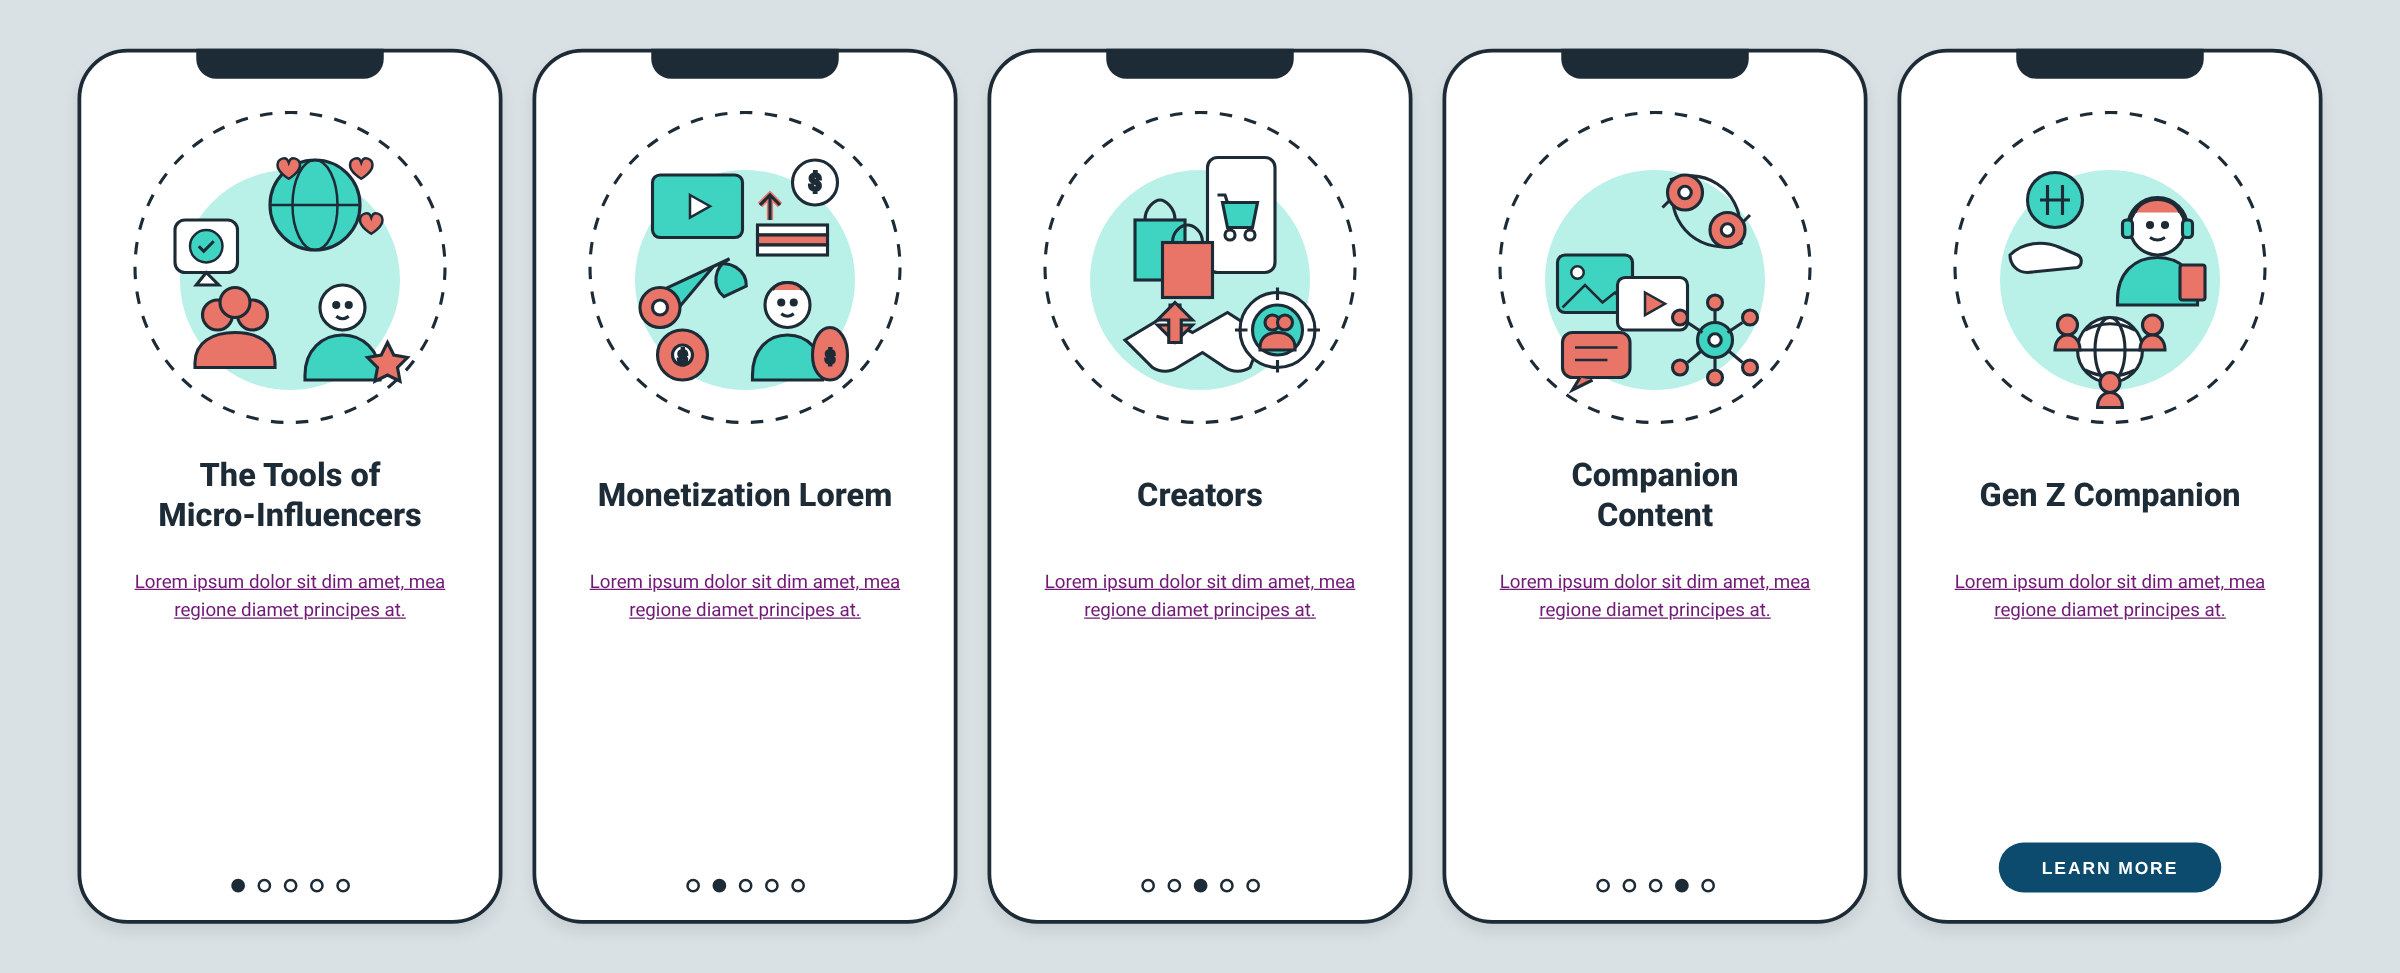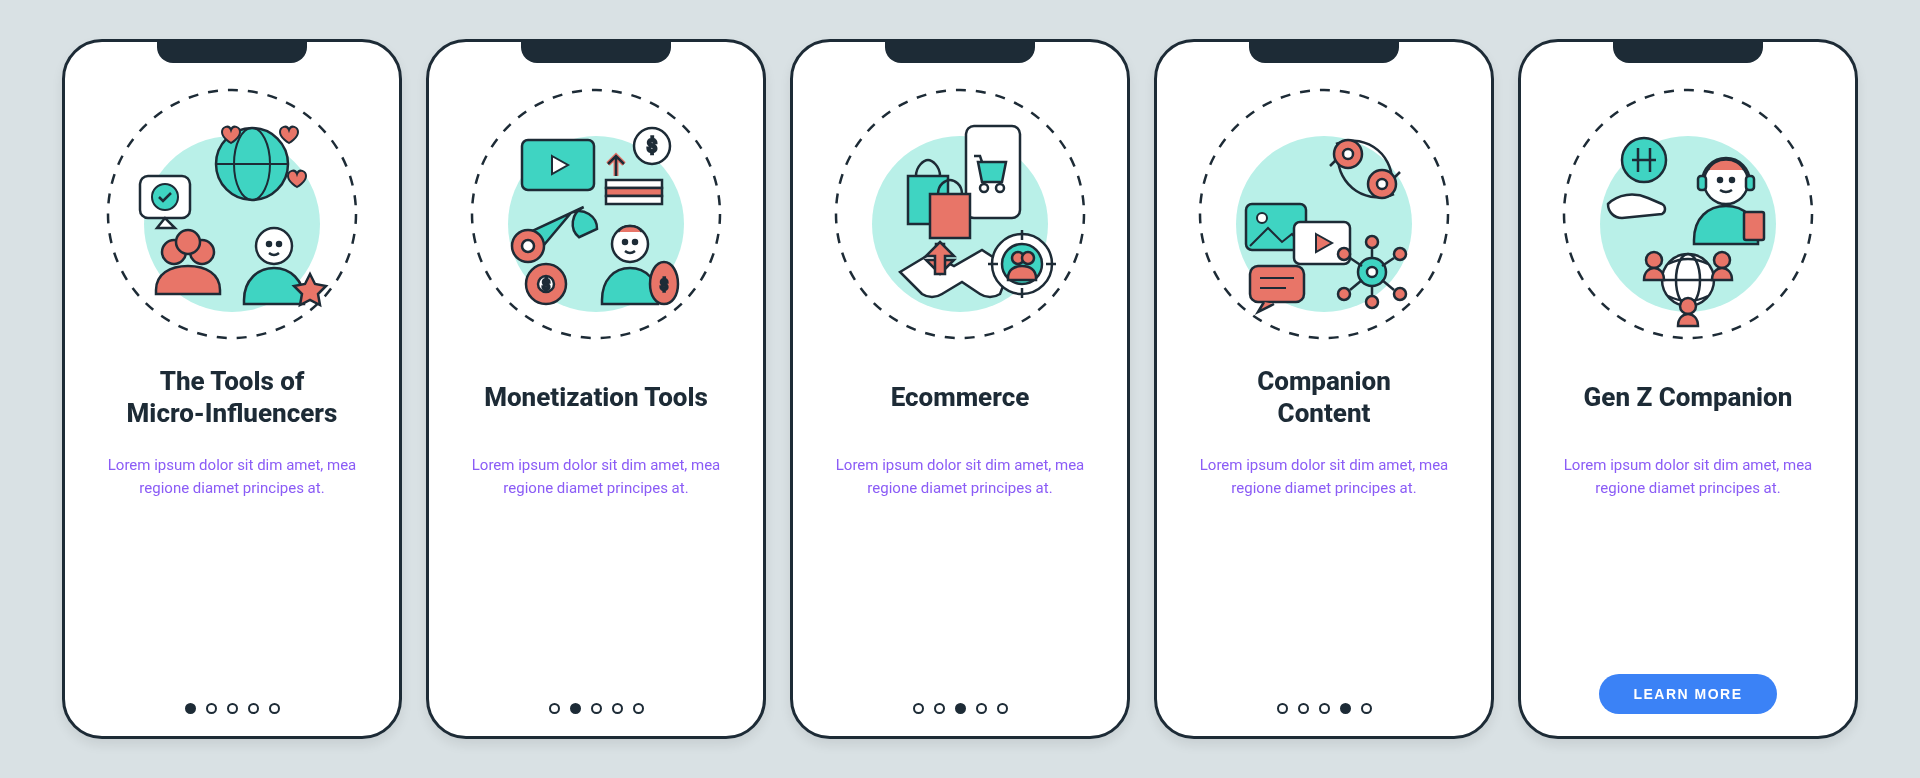--- a/index.html
+++ b/index.html
@@ -32,33 +32,33 @@
     position:relative;
   }
   .illus svg{width:100%;height:100%}
   .title{
     font-size:26px;font-weight:800;color:#1d2b36;
     text-align:center;line-height:1.25;margin-top:18px;
     min-height:70px;display:flex;align-items:center;justify-content:center;
     white-space:pre-line;
   }
   .desc{
-    font-size:15px;color:#8b5cf6;text-align:center;
-    line-height:1.55;margin-top:22px;padding:0 8px;
+    font-size:15px;color:#701a75;text-align:center;
+    line-height:1.55;margin-top:22px;padding:0 8px;text-decoration:underline;
   }
   .pager{
     margin-top:auto;display:flex;gap:10px;align-items:center;
   }
   .dot{
     width:11px;height:11px;border:2px solid #1d2b36;border-radius:50%;background:#fff;
   }
   .dot.active{background:#1d2b36}
   .learnbtn{
     margin-top:auto;
-    background:#3b82f6;color:#fff;border:none;
+    background:#0c4a6e;color:#fff;border:none;
     padding:12px 34px;border-radius:26px;
     font-size:14px;font-weight:700;letter-spacing:1.5px;
     cursor:pointer;
   }
 </style>
 </head>
 <body>
 
 <div class="phone">
   <div class="notch"></div>
@@ -149,21 +149,21 @@
         <path d="M152 148c4-8 20-8 24 0" fill="#e87568"></path>
         <circle cx="159" cy="158" r="2" fill="#1d2b36"></circle>
           <circle cx="169" cy="158" r="2" fill="#1d2b36"></circle>
         <path d="M159 167q5 4 10 0" fill="none"></path>
         <path d="M136 216c0-20 12-32 28-32s28 12 28 32v4h-56z" fill="#3fd4c2"></path>
         <path d="M198 178c-8 0-14 10-14 22s6 20 14 20 14-8 14-20-6-22-14-22z" fill="#e87568"></path>
         <text x="198" y="206" text-anchor="middle" font-size="14" fill="#1d2b36" font-weight="700">$</text>
       </g>
     </svg>
   </div>
-  <h2 class="title">Monetization Tools</h2>
+  <h2 class="title">Monetization Lorem</h2>
   <p class="desc">Lorem ipsum dolor sit dim amet, mea regione diamet principes at.</p>
   <div class="pager">
     <span class="dot"></span>
     <span class="dot active"></span>
     <span class="dot"></span>
     <span class="dot"></span>
     <span class="dot"></span>
   </div>
 </div>
 
@@ -203,21 +203,21 @@
             <circle cx="198" cy="174" r="6"></circle>
           <path d="M178 194c0-8 6-12 14-12s14 4 14 12v2h-28z"></path>
         </g>
         <line x1="192" y1="146" x2="192" y2="156"></line>
           <line x1="192" y1="204" x2="192" y2="214"></line>
         <line x1="158" y1="180" x2="168" y2="180"></line>
           <line x1="216" y1="180" x2="226" y2="180"></line>
       </g>
     </svg>
   </div>
-  <h2 class="title">Ecommerce</h2>
+  <h2 class="title">Creators</h2>
   <p class="desc">Lorem ipsum dolor sit dim amet, mea regione diamet principes at.</p>
   <div class="pager">
     <span class="dot"></span>
     <span class="dot"></span>
     <span class="dot active"></span>
     <span class="dot"></span>
     <span class="dot"></span>
   </div>
 </div>
 

